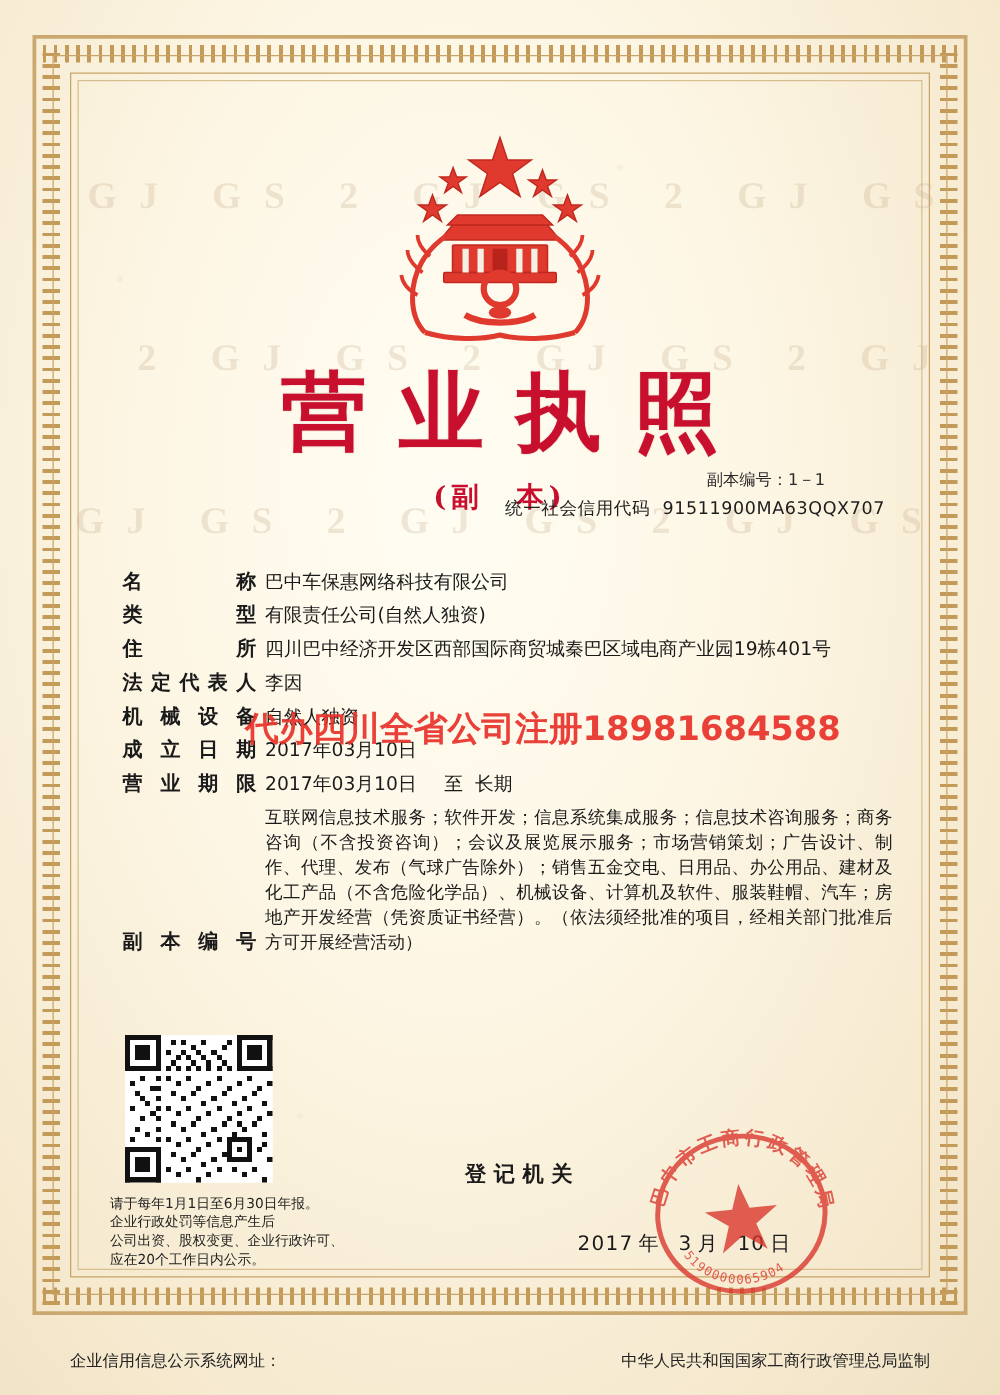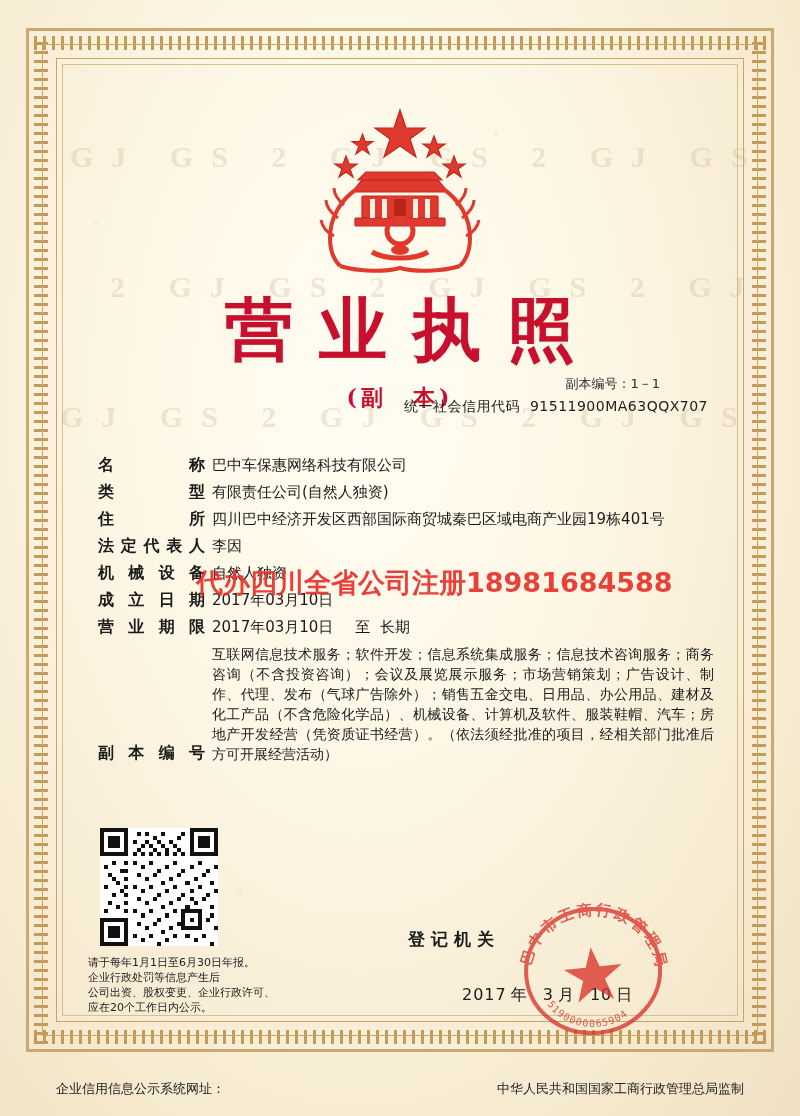--- a/index.html
+++ b/index.html
@@ -228,21 +228,20 @@
   
   .authority {
     position: absolute;
     left: 372px;
     top: 928px;
     font-family: "DejaVu Sans", "Liberation Sans", sans-serif;
     font-size: 17px;
     font-weight: bold;
     letter-spacing: 6px;
     color: #1a1a1a;
-    margin-left: 36px;
   }
   .issue-date {
     position: absolute;
     left: 462px;
     top: 985px;
     font-family: "DejaVu Sans", "Liberation Sans", sans-serif;
     font-size: 16px;
     color: #1a1a1a;
   }
   .issue-date span.num { letter-spacing: 1px; }

